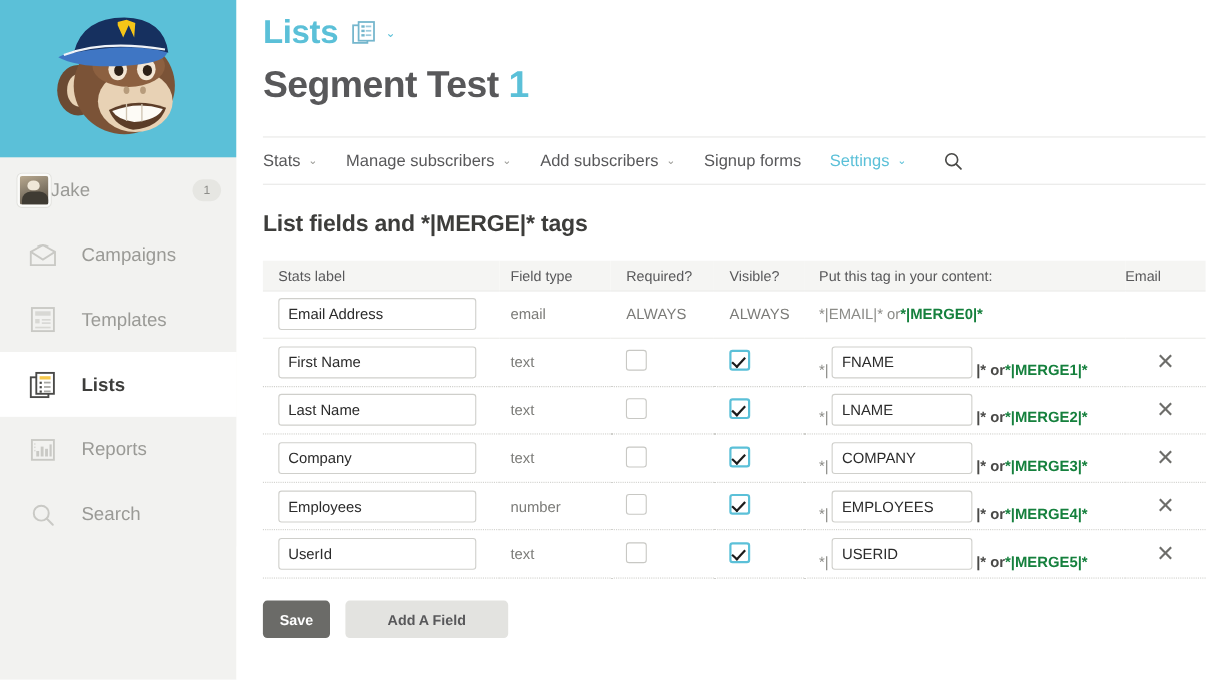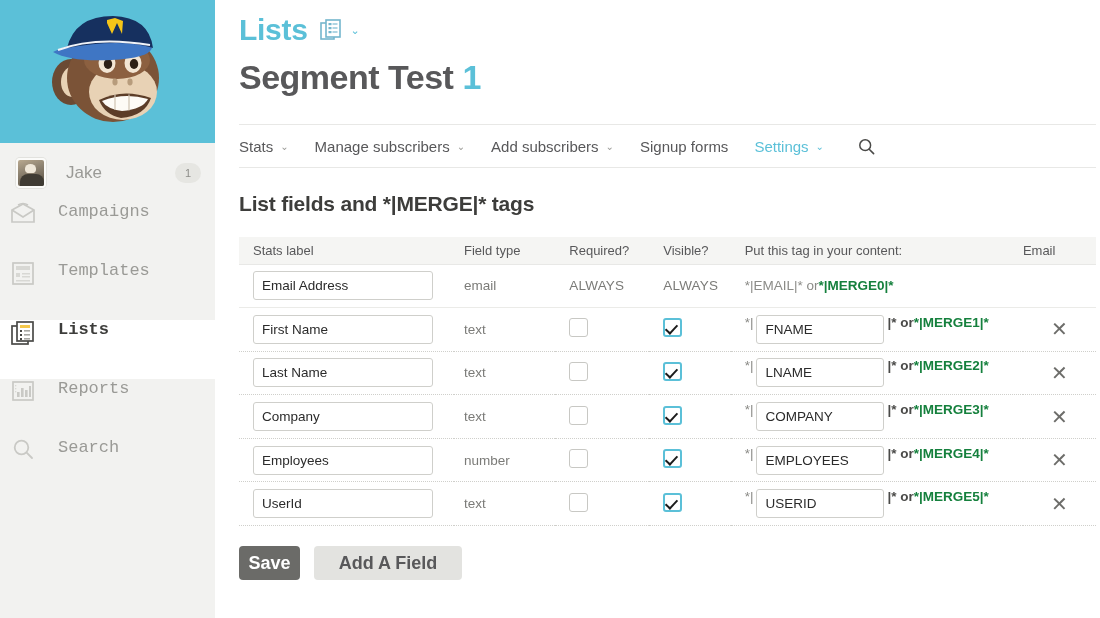--- a/index.html
+++ b/index.html
@@ -41,34 +41,33 @@
     position: relative; overflow: hidden;
   }
   .avatar::before{
     content:""; position:absolute; left:7px; top:4px; width:11px; height:9px;
     background:#efe7d8; border-radius:50% 50% 40% 40%;
   }
   .avatar::after{
     content:""; position:absolute; left:2px; bottom:0; width:24px; height:12px;
     background:#3f3b33; border-radius:8px 8px 0 0;
   }
-  .nav-user .nav-label { margin-left: 20px; font-size: 17px; color: #9a9a96; flex: 1; }
+  .nav-user .nav-label { font-size: 17px; color: #9a9a96; flex: 1; }
   .badge {
     min-width: 26px; height: 20px; border-radius: 10px;
     background: #e6e6e2; color: #8d8d89;
     font-size: 11px; display: flex; align-items: center; justify-content: center;
     padding: 0 8px;
   }
 
   .nav-item {
-    height: 59px; display: flex; align-items: flex-start;
-    padding: 0 8px;
+    height: 59px; display: flex; align-items: center;
+    padding: 0 24px;
     background: #f2f2f0;
     cursor: pointer;
-    font-family: Liberation Mono, monospace;
   }
   .nav-item.active { background: #ffffff; }
   .nav-item .nav-icon { width: 30px; flex: 0 0 30px; display: flex; align-items: center; justify-content: center; }
   .nav-item .nav-label { margin-left: 20px; font-size: 17px; color: #9a9a96; }
   .nav-item.active .nav-label { color: #3d3d3b; font-weight: bold; }
 
   
   #main {
     flex: 1 1 auto; height: 618px; background: #fff;
     position: relative;
@@ -172,34 +171,34 @@
   .cb.on::after {
     content: "";
     position: absolute;
     left: 3px; top: 2px;
     width: 5px; height: 10px;
     border: solid #1b1b1b;
     border-width: 0 2.6px 2.6px 0;
     transform: rotate(43deg);
   }
 
-  .tagline { display: flex; align-items: flex-start; white-space: nowrap; font-size: 13.5px; }
+  .tagline { display: flex; align-items: flex-end; white-space: nowrap; font-size: 13.5px; }
   .tagline .plain { color: #8b8b87; }
   .tagline .bold  { color: #15803d; font-weight: bold; }
   .tagline .star-left  { color: #8b8b87; margin-right: 3px; }
   .tagline .star-right { color: #4a4a48; margin-left: 3px; font-weight: bold; }
 
   .del-x { font-size: 20px; color: #6d6d6a; cursor: pointer; line-height: 1; font-weight: 300; }
 
   
   .btn-row { margin-top: 20px; display: flex; align-items: flex-start; }
   .btn {
     border: none; border-radius: 4px;
     font-family: "Liberation Sans", sans-serif;
-    font-size: 18px; font-weight: bold;
+    font-size: 13px; font-weight: bold;
     cursor: pointer; outline: none;
   }
   .btn-save {
     background: #6b6b68; color: #fff;
     width: 61px; height: 34px;
   }
   .btn-add {
     background: #e3e3e0; color: #58585a;
     width: 148px; height: 34px;
     margin-left: 14px;

